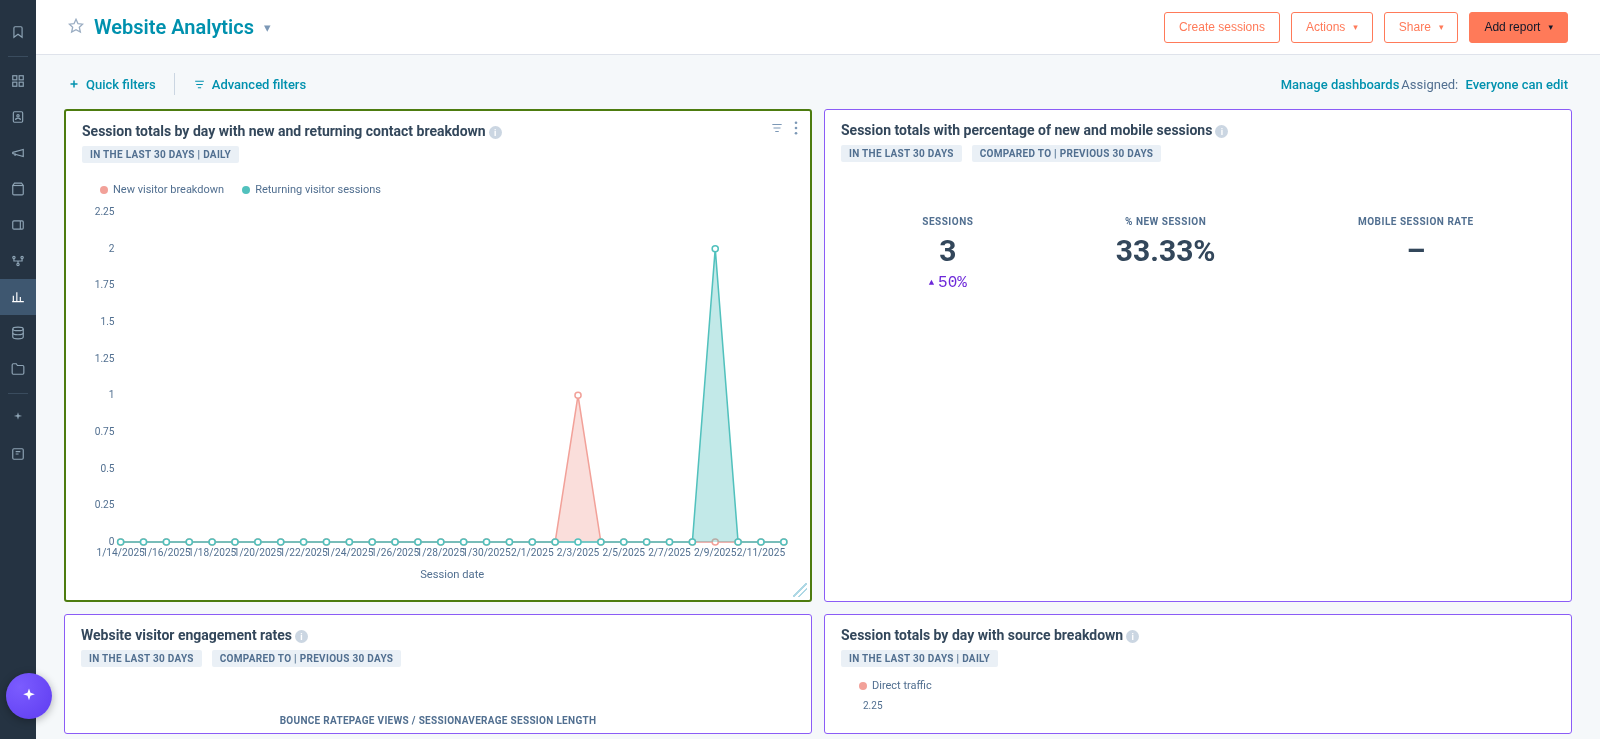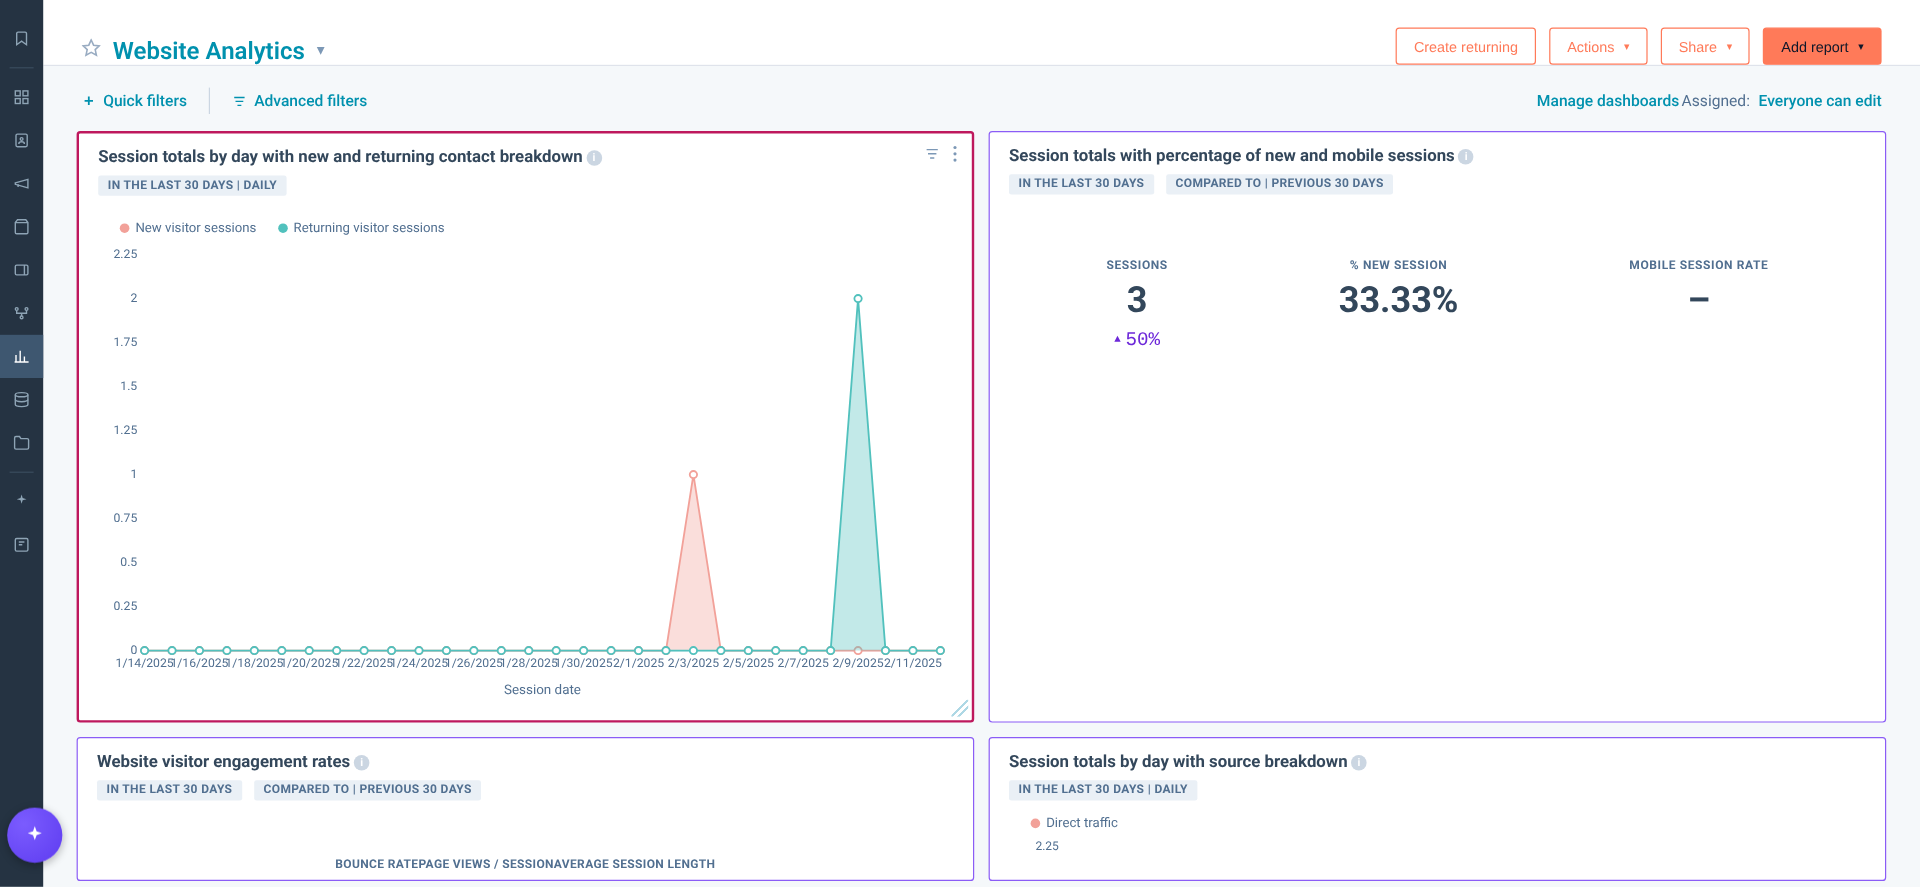--- a/index.html
+++ b/index.html
@@ -43,21 +43,21 @@
     background: radial-gradient(circle at 30% 30%, #7b5cff, #5e3cf0);
     display:flex; align-items:center; justify-content:center;
     color:#fff; cursor:pointer;
     box-shadow: 0 2px 8px rgba(0,0,0,0.3);
   }
   .main { flex:1; display:flex; flex-direction:column; overflow:hidden; }
   .topbar {
     background:#fff;
     border-bottom:1px solid #dfe3eb;
     height:55px;
-    display:flex; align-items:flex-end;
+    display:flex; align-items:center;
     padding: 0 32px;
   }
   .topbar .title-wrap { display:flex; align-items:center; gap:10px; }
   .topbar .star { color:#99acc2; cursor:pointer; }
   .topbar h1 { font-size:20px; font-weight:600; color:#0091ae; }
   .topbar .title-caret { color:#7c98b6; cursor:pointer; }
   .topbar .actions { margin-left:auto; display:flex; gap:11px; }
   .btn {
     height:31px; padding:0 14px; border-radius:3px; font-size:12px; font-weight:500;
     cursor:pointer; display:inline-flex; align-items:center; gap:5px;
@@ -77,21 +77,21 @@
   .filterbar .right { margin-left:auto; display:flex; align-items:center; gap:2px; font-size:13px; }
   .filterbar .assigned-label { color:#516f90; }
   .dash-grid {
     flex:1; overflow:auto; padding:0 28px 20px;
     display:grid; grid-template-columns: 1fr 1fr; gap:12px;
   }
   .card {
     background:#fff; border:1px solid #8b5cf6; border-radius:3px;
     display:flex; flex-direction:column; position:relative;
   }
-  .card.active { border:2px solid #be185d; }
+  .card.active { border:2px solid #4d7c0f; }
   .card-header { padding:12px 16px 8px; }
   .card-title { font-size:14px; font-weight:700; color:#33475b; display:inline; }
   .info-icon {
     display:inline-flex; width:13px; height:13px; border-radius:50%;
     background:#cbd6e2; color:#fff; font-size:9px; align-items:center; justify-content:center;
     margin-left:3px; vertical-align:middle; font-weight:bold;
   }
   .card-tags { margin-top:7px; display:flex; gap:10px; }
   .tag {
     background:#eaf0f6; color:#516f90; font-size:10px; font-weight:700;
@@ -213,21 +213,21 @@
     <div class="title-wrap">
       <span class="star">
         <svg width="16" height="16" viewBox="0 0 24 24" fill="none" stroke="currentColor" stroke-width="2">
             <polygon points="12 2 15 8.5 22 9.3 17 14 18.5 21 12 17.5 5.5 21 7 14 2 9.3 9 8.5"></polygon>
           </svg>
       </span>
       <h1>Website Analytics</h1>
       <span class="title-caret">▾</span>
     </div>
     <div class="actions">
-      <button class="btn outline-red">Create returning</button>
+      <button class="btn outline-red">Create sessions</button>
       <button class="btn outline-red caret-down">Actions</button>
       <button class="btn outline-red caret-down">Share</button>
       <button class="btn solid-red caret-down">Add report</button>
     </div>
   </div>
 
   <div class="filterbar">
     <span class="link">
       <svg width="12" height="12" viewBox="0 0 24 24" stroke="currentColor" stroke-width="3">
           <path d="M12 5v14M5 12h14"></path>
@@ -264,21 +264,21 @@
             </svg></span>
       </div>
       <div class="card-header">
         <span class="card-title">Session totals by day with new and returning contact breakdown</span><span class="info-icon">i</span>
         <div class="card-tags">
           <span class="tag">IN THE LAST 30 DAYS | DAILY</span>
         </div>
       </div>
       <div class="card-body">
         <div class="legend">
-          <span><span class="dot" style="background:#f2a199"></span><span>New visitor sessions</span></span>
+          <span><span class="dot" style="background:#f2a199"></span><span>New visitor breakdown</span></span>
           <span><span class="dot" style="background:#51c1bd"></span><span>Returning visitor sessions</span></span>
         </div>
         <div class="chart-wrap">
           <svg id="sessions-chart-svg" width="100%" height="100%" viewBox="0 0 700 380" preserveAspectRatio="none">
               <text x="32" y="341" text-anchor="end">0</text>
               <text x="32" y="304.3333333333333" text-anchor="end">0.25</text>
               <text x="32" y="267.6666666666667" text-anchor="end">0.5</text>
               <text x="32" y="231" text-anchor="end">0.75</text>
               <text x="32" y="194.33333333333334" text-anchor="end">1</text>
               <text x="32" y="157.66666666666666" text-anchor="end">1.25</text>

